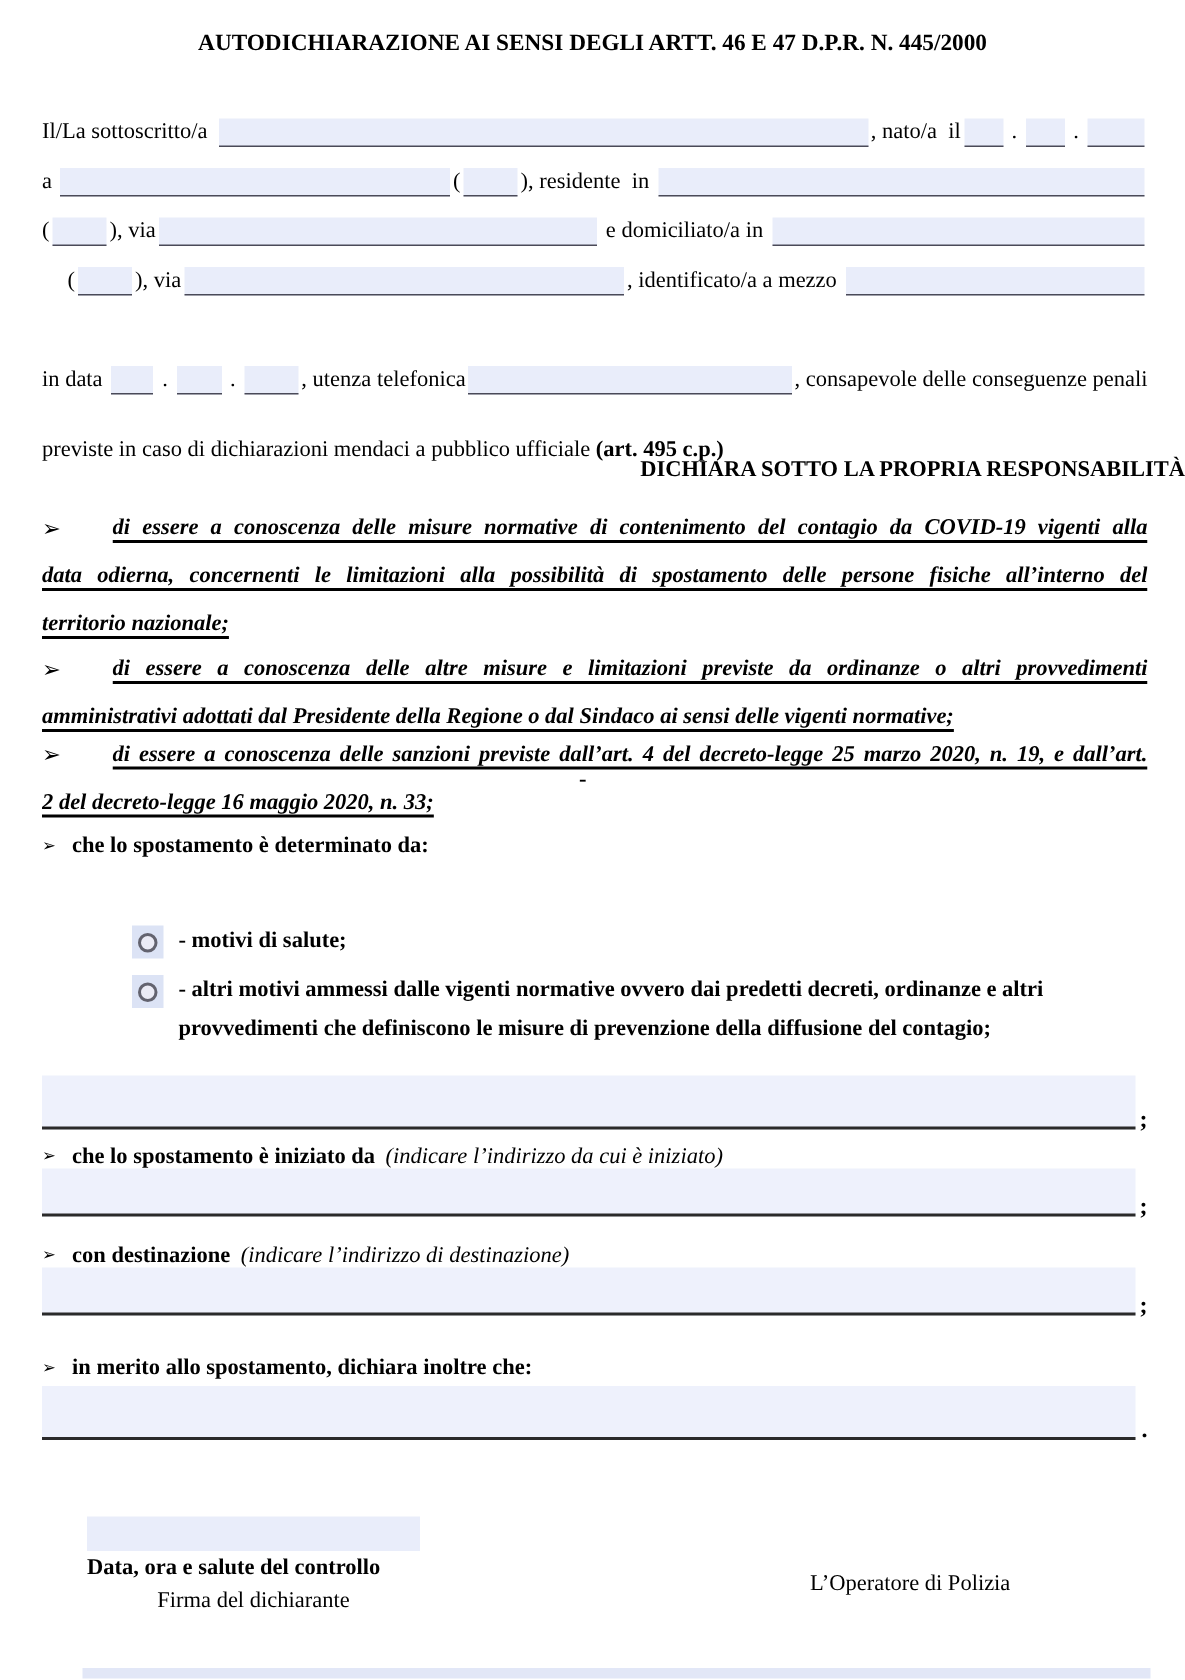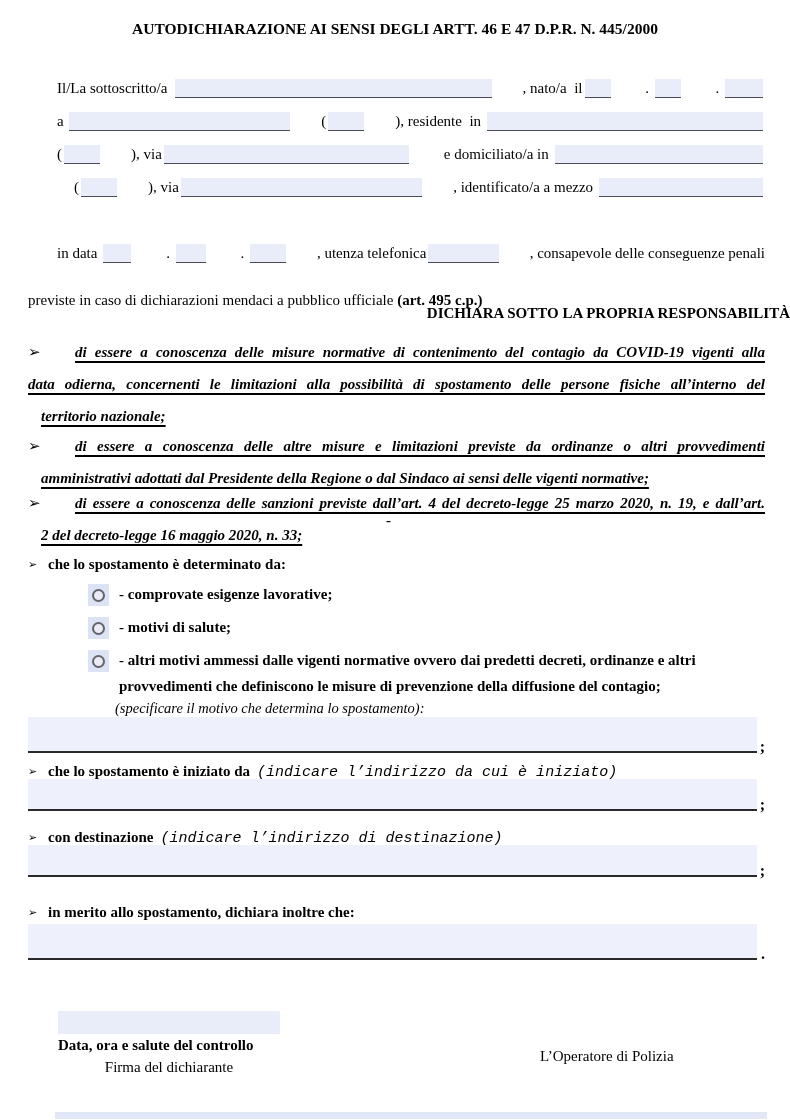--- a/index.html
+++ b/index.html
@@ -12,41 +12,41 @@
   *{margin:0;padding:0;box-sizing:border-box;}
   html,body{background:#ffffff;}
   .page{
     position:relative;width:790px;height:1120px;background:#ffffff;
     font-family:"Liberation Serif","DejaVu Serif",serif;
     font-size:15px;color:#000;overflow:hidden;
   }
   .title{position:absolute;top:20px;left:0;width:100%;text-align:center;font-weight:bold;font-size:15.5px;}
   .row{position:absolute;left:28px;right:25px;display:flex;align-items:flex-end;height:20px;}
   .row.indent{left:45px;}
-  .lbl{white-space:pre;line-height:20px;flex:0 0 auto;margin-left:29px;}
+  .lbl{white-space:pre;line-height:20px;flex:0 0 auto;}
   .f{background:var(--field-bg);border-bottom:1px solid var(--underline);height:19px;display:inline-block;flex:0 0 auto;margin:0 2px;}
   .f.grow1{flex:1 1 0;}
   .f.grow08{flex:.8 1 0;}
   .f.grow068{flex:.68 1 0;}
   .f.grow085{flex:.85 1 0;}
   .f.grow125{flex:1.25 1 0;}
   .w26{width:26px;}.w28{width:28px;}.w30{width:30px;}.w36{width:36px;}.w38{width:38px;}
   .plain{position:absolute;left:28px;right:25px;line-height:20px;}
   .heading{position:absolute;left:0;width:100%;text-align:right;font-weight:bold;}
   .decl{position:absolute;left:28px;right:25px;font-weight:bold;}
   .dfirst{display:flex;}
   .arrow{font-family:"DejaVu Sans",sans-serif;font-weight:normal;font-size:15px;flex:0 0 47px;line-height:32px;}
   .dline{line-height:32px;white-space:nowrap;text-align-last:justify;flex:1 1 auto;overflow:hidden;font-style:italic;}
-  .dline.nostretch{text-align-last:left;margin-left:13px;}
+  .dline.nostretch{text-align-last:left;}
   .u{text-decoration:underline;text-decoration-thickness:1.5px;text-underline-offset:4px;}
   .stray{position:absolute;font-weight:bold;}
   .sec{position:absolute;left:28px;right:25px;display:flex;align-items:baseline;}
   .sarrow{font-family:"DejaVu Sans",sans-serif;font-size:11px;flex:0 0 20px;position:relative;top:-1px;}
   .seclabel{font-weight:bold;white-space:pre;}
-  .sechint{font-style:italic;margin-left:7px;white-space:pre;font-family:Liberation Mono, monospace;}
+  .sechint{font-style:italic;margin-left:7px;white-space:pre;}
   .opt{position:absolute;left:88px;display:flex;align-items:flex-start;}
   .radio-wrap{width:21px;height:22px;background:var(--radio-bg);display:flex;align-items:center;justify-content:center;flex:0 0 21px;}
   .radio{width:13px;height:13px;border:2px solid #63636f;border-radius:50%;background:#ebebf5;}
   .olabel{font-weight:bold;line-height:26px;margin-left:10px;max-width:648px;position:relative;top:-3px;}
   .hint{position:absolute;left:115px;font-style:italic;font-size:14.5px;}
   .bigfield{position:absolute;left:28px;right:25px;display:flex;align-items:flex-end;}
   .area{flex:1 1 auto;background:var(--area-bg);border-bottom:2px solid #2a2a2a;}
   .h36{height:36px;}.h32{height:32px;}
   .tail{font-weight:bold;font-size:16px;flex:0 0 8px;text-align:right;line-height:12px;}
   .footer-box{position:absolute;left:58px;top:1011px;width:222px;height:23px;background:var(--field-bg);}
@@ -144,40 +144,33 @@
     <div class="dline nostretch"><span class="u">2 del decreto-legge 16 maggio 2020, n. 33;</span></div>
   </div>
 
   <span class="stray" style="left:386px;top:512px">-</span>
 
   <div class="sec" style="top:556px">
     <span class="sarrow">➢</span>
     <span class="seclabel">che lo spostamento è determinato da:</span>
   </div>
 
-  <div class="opt" style="top:584px">
-    <span class="radio-wrap">
-        <span class="radio"></span>
-      </span>
-    <span class="olabel">- comprovate esigenze lavorative;</span>
-  </div>
   <div class="opt" style="top:650px">
     <span class="radio-wrap">
         <span class="radio"></span>
       </span>
     <span class="olabel">- altri motivi ammessi dalle vigenti normative ovvero dai predetti decreti, ordinanze e altri provvedimenti che definiscono le misure di prevenzione della diffusione del contagio;</span>
   </div>
   <div class="opt" style="top:617px">
     <span class="radio-wrap">
         <span class="radio"></span>
       </span>
     <span class="olabel">- motivi di salute;</span>
   </div>
 
-  <div class="hint" style="top:700px">(specificare il motivo che determina lo spostamento):</div>
 
   <div class="bigfield" style="top:717px">
     <div class="area h36"></div>
     <span class="tail">;</span>
   </div>
 
   <div class="sec" style="top:763px">
     <span class="sarrow">➢</span>
     <span class="seclabel">che lo spostamento è iniziato da</span>
     <span class="sechint">(indicare l’indirizzo da cui è iniziato)</span>

